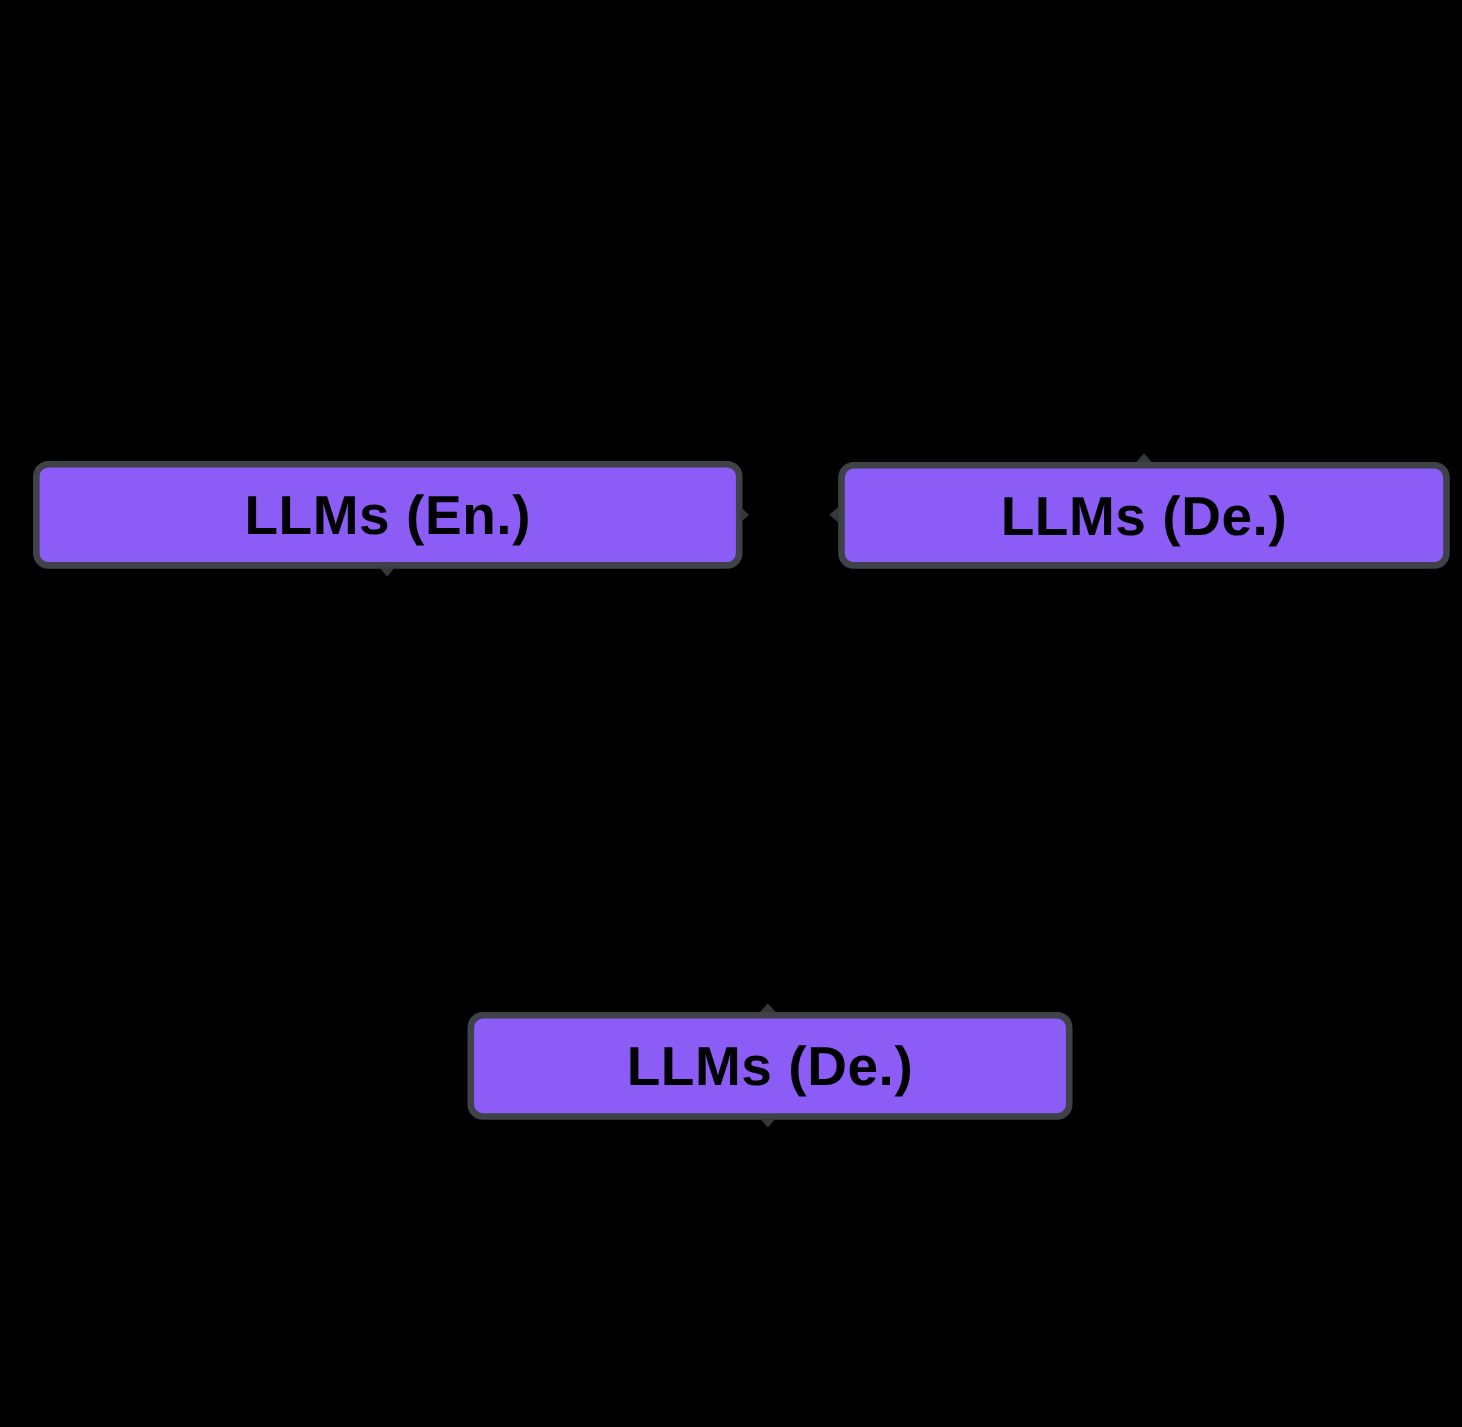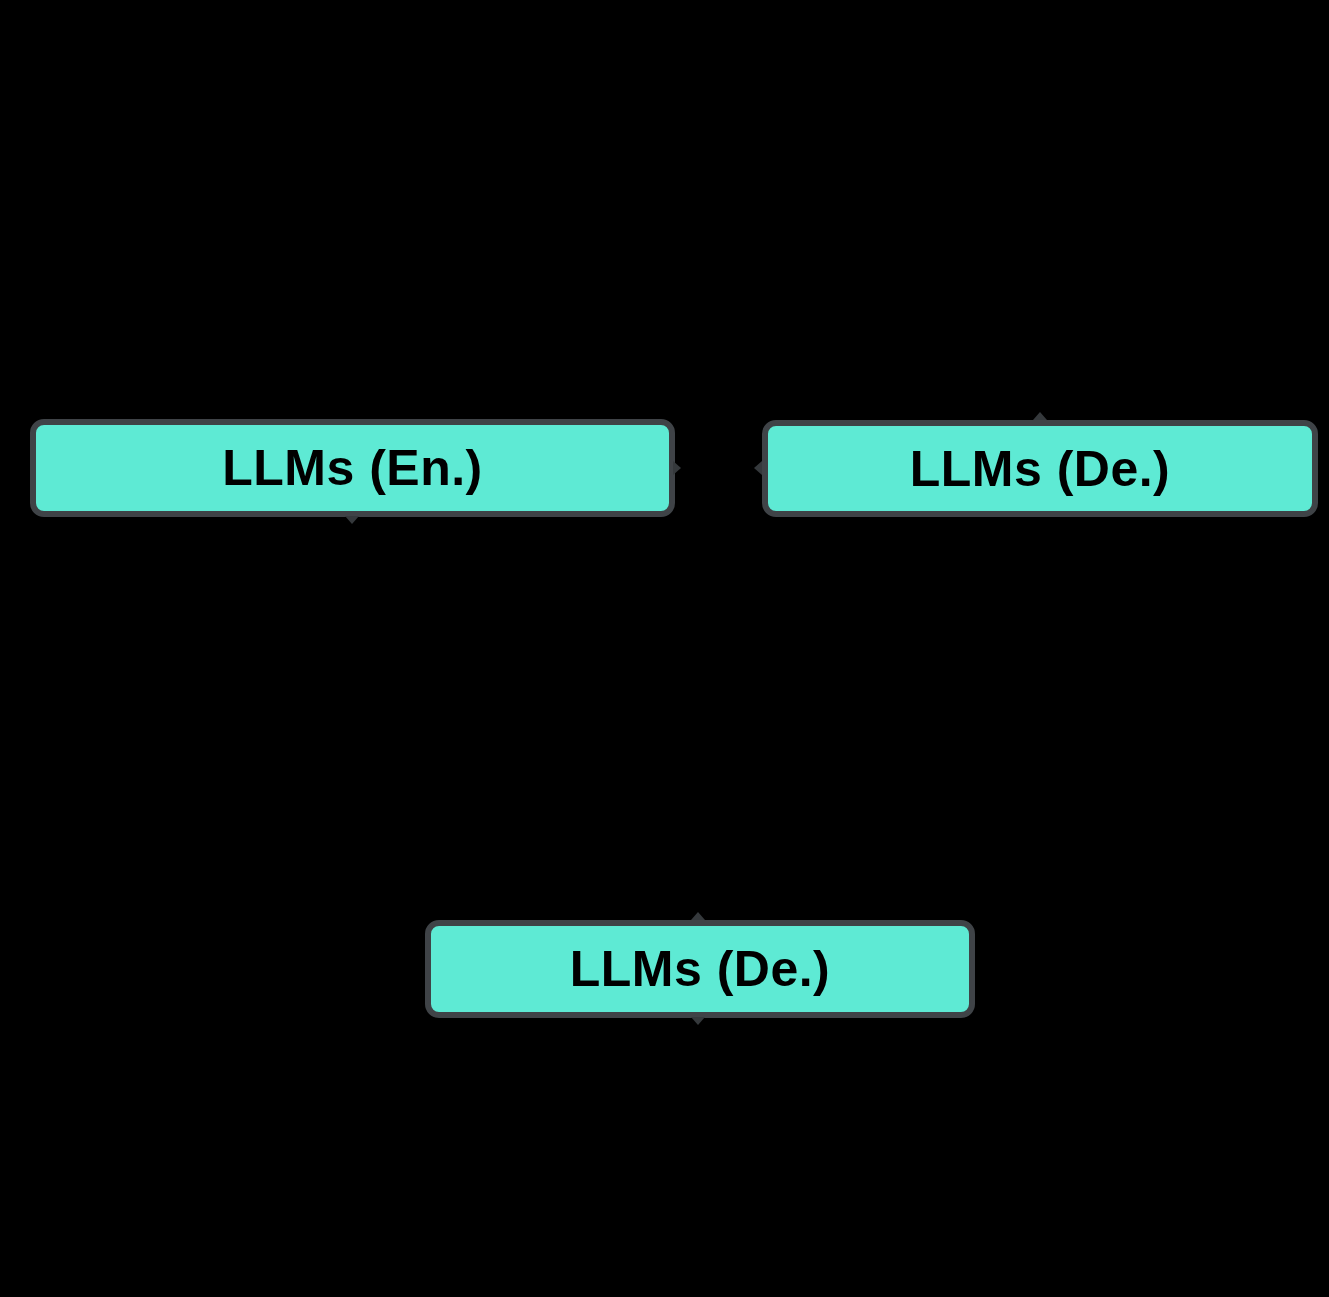--- a/index.html
+++ b/index.html
@@ -11,21 +11,21 @@
     position: relative;
     width: 1329px;
     height: 1297px;
     background: #000000;
     overflow: hidden;
     font-family: "Liberation Sans", sans-serif;
   }
   .node {
     position: absolute;
     box-sizing: border-box;
-    background: #5eead4;
+    background: #8b5cf6;
     border: 6px solid #3F4347;
     border-radius: 14px;
     display: flex;
     align-items: center;
     justify-content: center;
   }
   .node-label {
     font-size: 50px;
     font-weight: bold;
     color: #000000;

